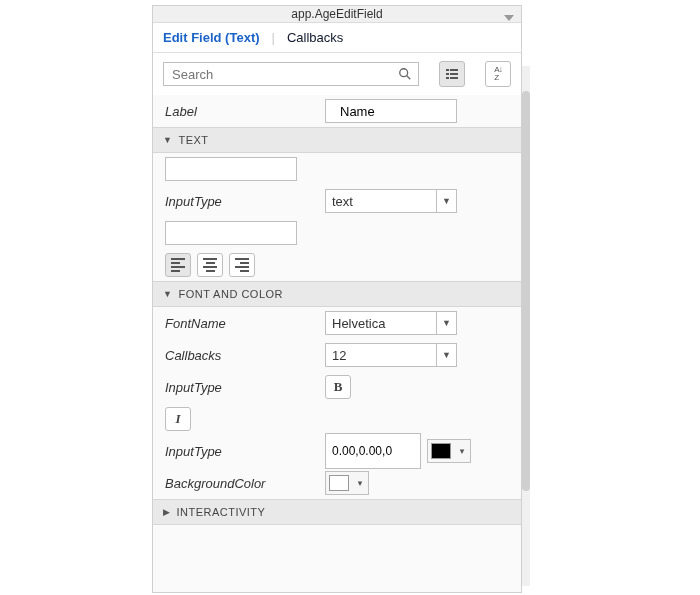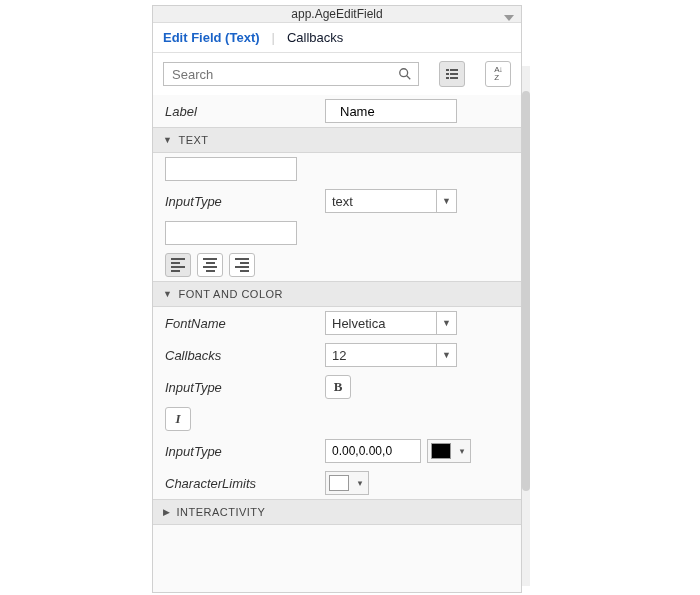--- a/index.html
+++ b/index.html
@@ -24,21 +24,21 @@
   .text-input { width: 132px; height: 24px; border: 1px solid #bfbfbf; padding: 0 14px; font-size: 13px; background: #fff; }
   .select { width: 132px; height: 24px; border: 1px solid #bfbfbf; background: #fff; display: flex; align-items: center; position: relative; }
   .select .sel-text { flex: 1; padding: 0 6px; font-size: 13px; }
   .select .sel-btn { width: 20px; height: 100%; border-left: 1px solid #bfbfbf; display: flex; align-items: center; justify-content: center; font-size: 9px; color: #555; }
   .sm-btn { width: 26px; height: 24px; border: 1px solid #bfbfbf; border-radius: 3px; background: #fff; display: flex; align-items: center; justify-content: center; font-size: 13px; font-weight: bold; color: #444; cursor: pointer; }
   .sm-btn.active { background: #e6e6e6; }
   .sm-btn.italic { font-style: italic; font-family: Georgia, serif; }
   .color-swatch-btn { width: 44px; height: 24px; border: 1px solid #bfbfbf; display: flex; align-items: center; background: #f6f6f6; }
   .swatch { width: 20px; height: 16px; margin: 0 3px; border: 1px solid #999; }
   .swatch-arrow { flex: 1; display: flex; align-items: center; justify-content: center; font-size: 9px; color: #555; }
-  .color-input { width: 96px; height: 24px; border: 1px solid #bfbfbf; padding: 0 6px; font-size: 12px; background: #fff; }
+  .color-input { width: 96px; height: 36px; border: 1px solid #bfbfbf; padding: 0 6px; font-size: 12px; background: #fff; }
   .dots-btn { width: 18px; height: 24px; border: 1px solid #bfbfbf; border-radius: 3px; display: flex; flex-direction: column; align-items: center; justify-content: center; gap: 2px; background: #fff; cursor: pointer; }
   .dots-btn .d { width: 3px; height: 3px; background: #555; border-radius: 50%; }
   .scroll-track { position: absolute; right: -9px; top: 60px; width: 8px; height: 520px; background: #f0f0f0; }
   .scroll-thumb { position: absolute; right: 0; top: 25px; width: 8px; height: 400px; background: #cfcfcf; border-radius: 4px; }
   svg.mag { width: 14px; height: 14px; }
   .align-icon { display: flex; flex-direction: column; gap: 2px; align-items: flex-start; justify-content: center; width: 14px; }
   .align-icon span { height: 2px; background: #555; display: block; }
   .align-icon.left span:nth-child(1){width:14px}.align-icon.left span:nth-child(2){width:9px}.align-icon.left span:nth-child(3){width:14px}.align-icon.left span:nth-child(4){width:9px}
   .align-icon.center{align-items:center}.align-icon.center span:nth-child(1){width:14px}.align-icon.center span:nth-child(2){width:9px}.align-icon.center span:nth-child(3){width:14px}.align-icon.center span:nth-child(4){width:9px}
   .align-icon.right{align-items:flex-end}.align-icon.right span:nth-child(1){width:14px}.align-icon.right span:nth-child(2){width:9px}.align-icon.right span:nth-child(3){width:14px}.align-icon.right span:nth-child(4){width:9px}
@@ -193,21 +193,21 @@
     <div class="ctrl-area">
       <input class="color-input" value="0.00,0.00,0" style="">
       <div class="color-swatch-btn">
         <div class="swatch" style="background:#000"></div>
         <div class="swatch-arrow">▾</div>
       </div>
     </div>
   </div>
 
   <div class="row">
-    <span class="lbl">CharacterLimits</span>
+    <span class="lbl">BackgroundColor</span>
     <div class="ctrl-area">
       <div class="color-swatch-btn">
         <div class="swatch" style="background:#fff"></div>
         <div class="swatch-arrow">▾</div>
       </div>
     </div>
   </div>
 
   <div class="section-header">
     <span class="tri">▶</span>

